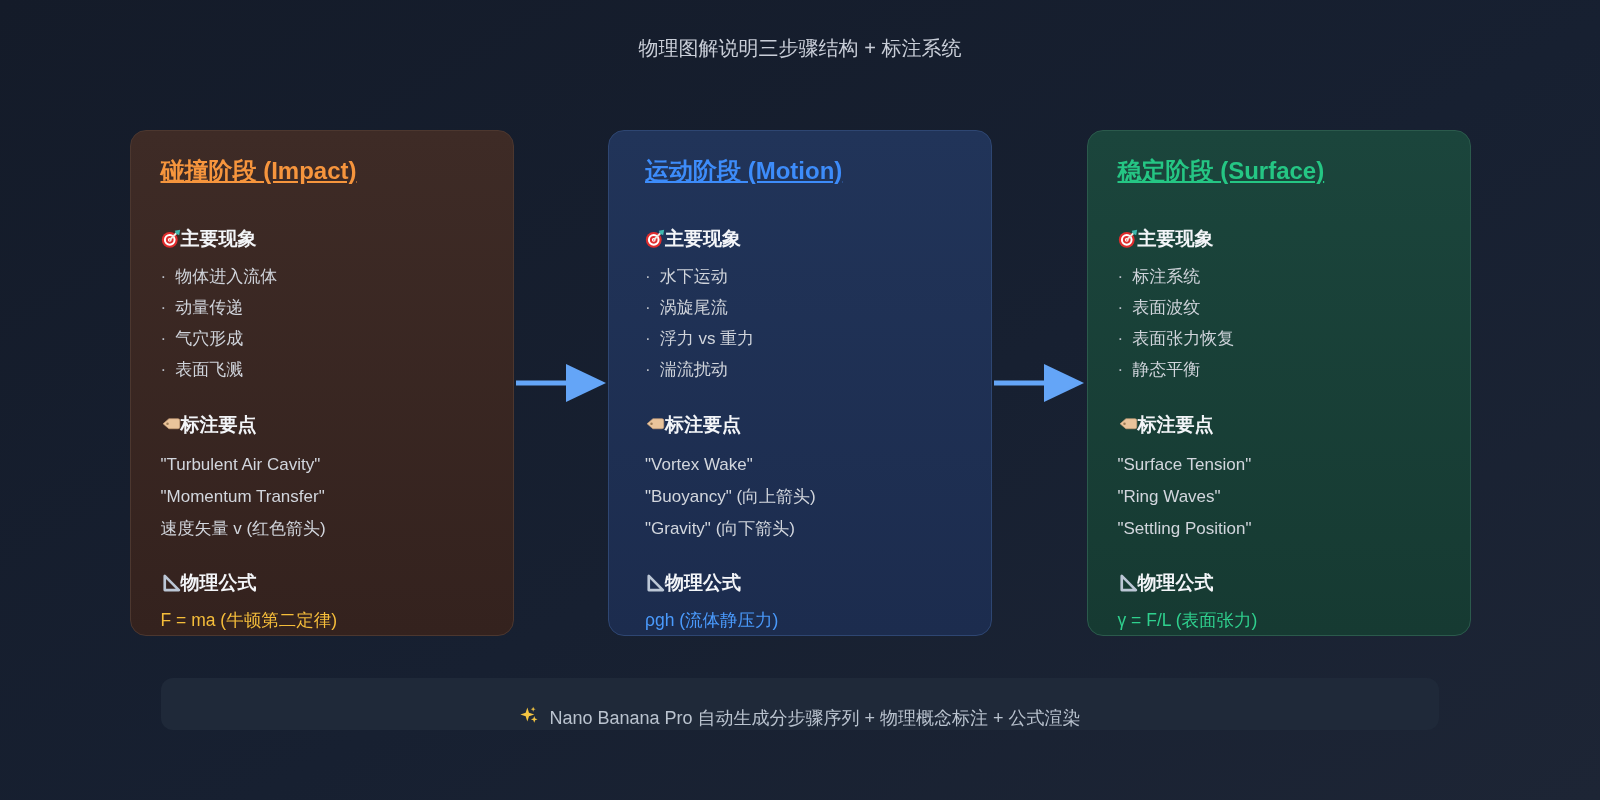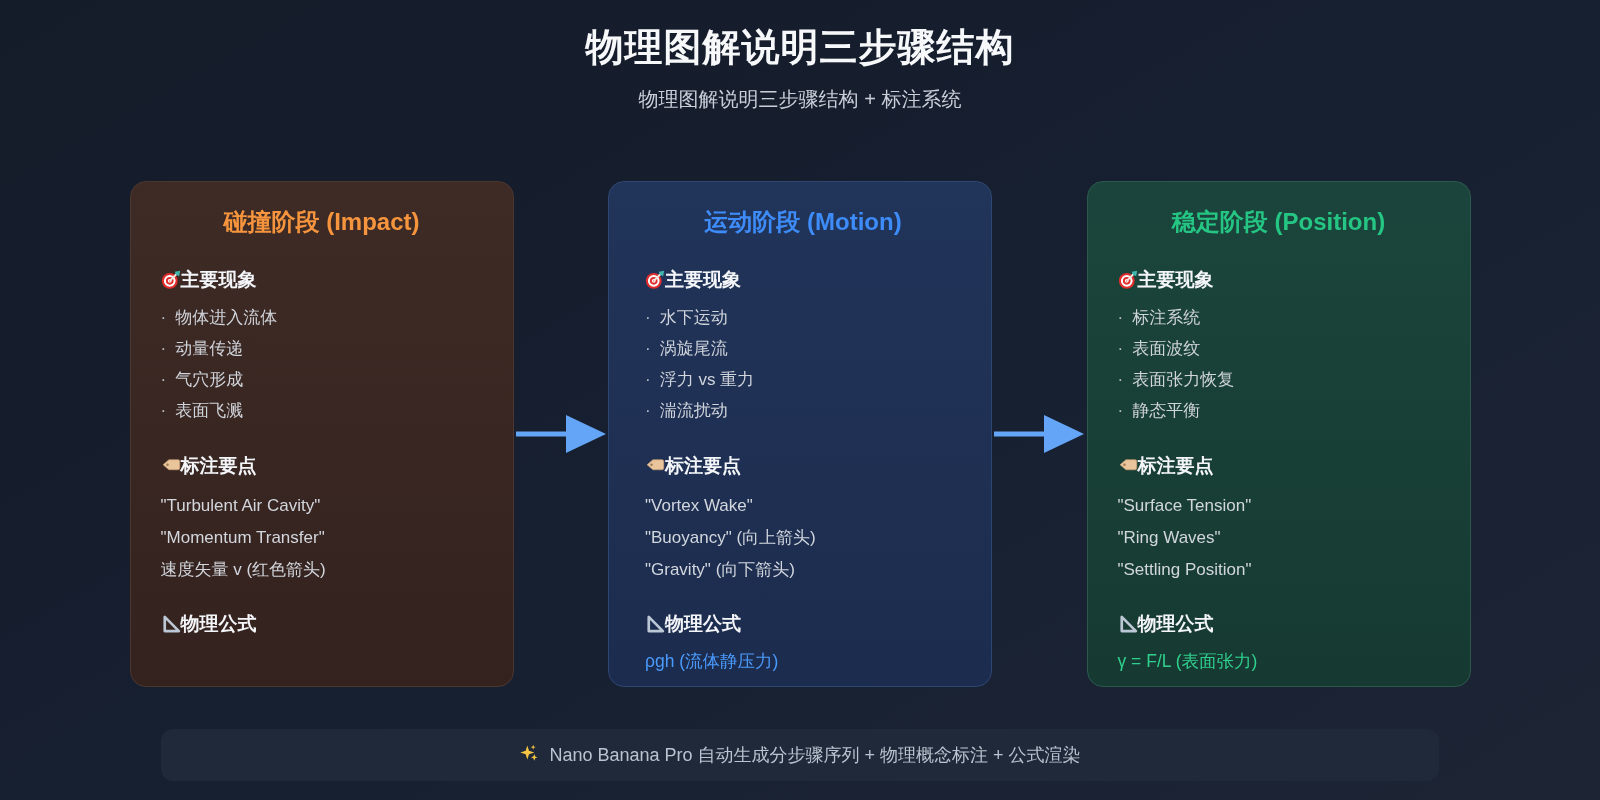--- a/index.html
+++ b/index.html
@@ -19,50 +19,50 @@
   .cards-row{
     width:1341px;margin:68px auto 0;
     display:flex;justify-content:space-between;align-items:stretch;
   }
   .card{
     flex:0 0 384px;box-sizing:border-box;height:506px;
     border-radius:16px;border:1px solid #333;
     padding:24px 30px 0 30px;
   }
   .card-title{
-    font-size:24px;font-weight:700;text-align:center;line-height:32px;
-    margin-bottom:30px;
+    font-size:24px;font-weight:700;text-align:left;line-height:32px;
+    margin-bottom:40px;
+    text-decoration:underline;
   }
   .section-header{
     display:flex;align-items:center;
     font-size:19px;font-weight:700;color:#f3f5f8;line-height:24px;
   }
   .section-header .icon{display:flex;flex:0 0 auto;}
   .hdr-annotations{margin-top:28px;}
   .hdr-formula{margin-top:26px;}
   .phenomena-list{margin-top:10px;}
   .phen-item{font-size:17px;color:#d0d4db;line-height:31px;display:flex;gap:9px;}
   .phen-item .dot{color:#b9bec7;}
   .annotations-list{margin-top:12px;}
   .annot-item{font-size:17px;color:#d2d6dd;line-height:32px;}
   .formula-text{margin-top:14px;font-size:17.5px;line-height:22px;}
   .arrow{align-self:center;width:94px;display:flex;justify-content:center;}
   .footer-bar{
     width:1278px;height:52px;margin:42px auto 0;border-radius:12px;
     background:#1f2939;
-    display:flex;align-items:center;justify-content:center;gap:10px;
+    display:flex;align-items:flex-end;justify-content:center;gap:10px;
     font-size:18px;color:#bac3cf;
   }
 </style>
 </head>
 <body>
 
 <div class="page">
 
-  <h1 class="page-title">物理图解说明三步骤结构</h1>
   <div class="page-subtitle">物理图解说明三步骤结构 + 标注系统</div>
 
   <div class="cards-row" id="cards-row">
   <div class="card" style="background: linear-gradient(rgb(62, 43, 38), rgb(52, 34, 30)); border-color: rgb(76, 55, 47);">
     <div class="card-title" style="color: rgb(246, 149, 61);">碰撞阶段 (Impact)</div>
 
     <div class="section-header hdr-phenomena">
       <span class="icon">
         <svg width="20" height="20" viewBox="0 0 24 24" aria-hidden="true">
           <circle cx="10.5" cy="13" r="9.5" fill="#e02d2d"></circle>
@@ -111,20 +111,21 @@
         </div>
 
     <div class="section-header hdr-formula">
       <span class="icon">
         <svg width="20" height="20" viewBox="0 0 24 24" aria-hidden="true">
           <path d="M4.5 3.5 L4.5 20.5 L21.5 20.5 Z" fill="none" stroke="#bcc7d6" stroke-width="3.2" stroke-linejoin="round"></path>
         </svg>
       </span>
       <span>物理公式</span>
     </div>
+    <div class="formula-text" style="color: rgb(245, 189, 58);">F = ma (牛顿第二定律)</div>
   </div>
 
   <div class="arrow">
     <svg width="94" height="44" viewBox="0 0 94 44" aria-hidden="true">
       <line x1="2" y1="22" x2="56" y2="22" stroke-width="5" stroke="#64a5f7"></line>
       <polygon points="52,3 52,41 92,22" fill="#64a5f7"></polygon>
     </svg>
   </div>
 
   <div class="card" style="background: linear-gradient(rgb(33, 52, 89), rgb(28, 44, 78)); border-color: rgb(46, 70, 114); padding-left: 36px;">
@@ -190,21 +191,21 @@
   </div>
 
   <div class="arrow">
     <svg width="94" height="44" viewBox="0 0 94 44" aria-hidden="true">
       <line x1="2" y1="22" x2="56" y2="22" stroke-width="5" stroke="#64a5f7"></line>
       <polygon points="52,3 52,41 92,22" fill="#64a5f7"></polygon>
     </svg>
   </div>
 
   <div class="card" style="background: linear-gradient(rgb(27, 69, 60), rgb(22, 58, 50)); border-color: rgb(43, 90, 76);">
-    <div class="card-title" style="color: rgb(37, 198, 132);">稳定阶段 (Position)</div>
+    <div class="card-title" style="color: rgb(37, 198, 132);">稳定阶段 (Surface)</div>
 
     <div class="section-header hdr-phenomena">
       <span class="icon">
         <svg width="20" height="20" viewBox="0 0 24 24" aria-hidden="true">
           <circle cx="10.5" cy="13" r="9.5" fill="#e02d2d"></circle>
           <circle cx="10.5" cy="13" r="7" fill="#ffffff"></circle>
           <circle cx="10.5" cy="13" r="4.6" fill="#e02d2d"></circle>
           <circle cx="10.5" cy="13" r="2.3" fill="#ffffff"></circle>
           <circle cx="10.5" cy="13" r="1" fill="#e02d2d"></circle>
           <line x1="10.5" y1="13" x2="19" y2="4.5" stroke="#efe8df" stroke-width="2.2"></line>

